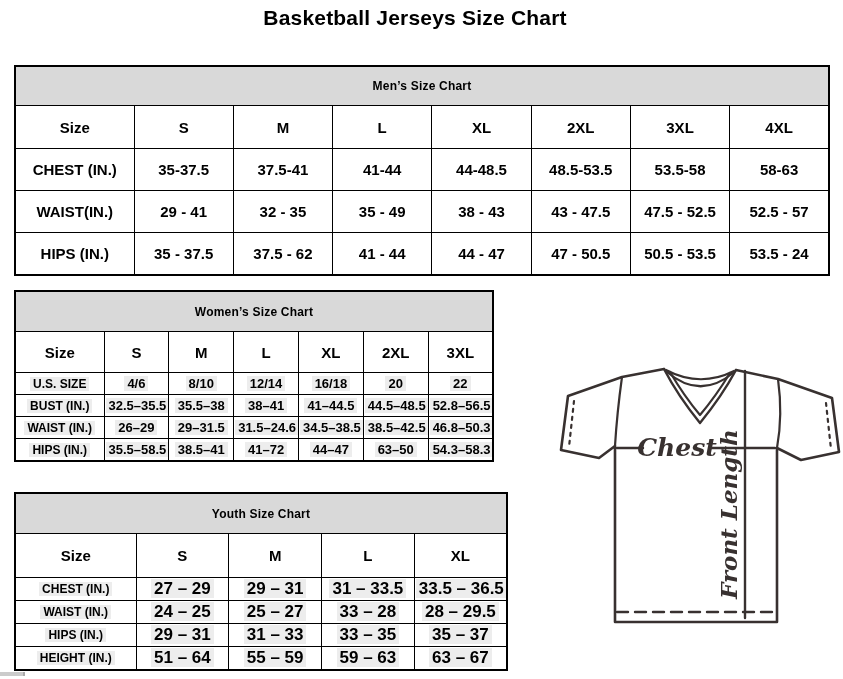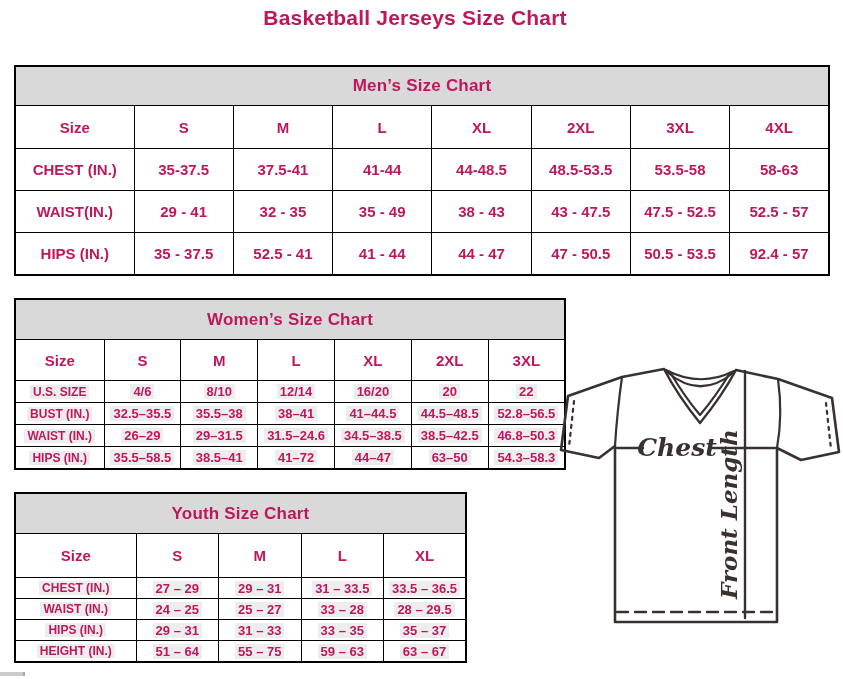--- a/index.html
+++ b/index.html
@@ -1,54 +1,54 @@
 <!DOCTYPE html>
 <html><head>
 <meta charset="utf-8">
 <style>
   html,body{margin:0;padding:0;background:#ffffff;}
   .page{
     position:relative;width:843px;height:679px;background:#ffffff;
-    overflow:hidden;font-family:"Liberation Sans",sans-serif;color:#be185d;
+    overflow:hidden;font-family:"Liberation Sans",sans-serif;color:#000000;
   }
   .page-title{
     position:absolute;top:6px;left:7px;width:816px;margin:0;
     text-align:center;font-size:21px;font-weight:bold;letter-spacing:0.2px;
   }
   table.tbl{
     position:absolute;border-collapse:collapse;table-layout:fixed;
     border:2px solid #000;
   }
   table.tbl td{
     border:1.5px solid #000;text-align:center;vertical-align:middle;
     font-weight:bold;overflow:hidden;white-space:nowrap;
   }
-  td.band{background:#d9d9d9;font-size:17px;letter-spacing:0.2px;margin-top:39px;}
+  td.band{background:#d9d9d9;font-size:12px;letter-spacing:0.2px;margin-top:39px;}
 
   
   table.men{left:14px;top:65px;width:816px;}
   table.men col.c0{width:119px;}
   table.men tr.band-row td{height:36px;}
   table.men tr.size-row td{height:40px;font-size:15px;}
   table.men tr.data-row td{height:39px;font-size:15px;}
 
   
-  table.women{left:14px;top:298px;width:552px;}
+  table.women{left:14px;top:290px;width:480px;}
   table.women col.c0{width:89px;}
   table.women tr.band-row td{height:37px;}
   table.women tr.size-row td{height:38px;font-size:15px;}
   table.women tr.data-row td{height:19px;font-size:13px;}
   table.women tr.data-row td.lbl{font-size:12px;}
 
   
-  table.youth{left:14px;top:492px;width:453px;}
+  table.youth{left:14px;top:492px;width:494px;}
   table.youth col.c0{width:121px;}
   table.youth tr.band-row td{height:37px;}
   table.youth tr.size-row td{height:41px;font-size:15px;}
-  table.youth tr.data-row td{height:18px;font-size:13px;}
+  table.youth tr.data-row td{height:18px;font-size:17px;}
   table.youth tr.data-row td.lbl{font-size:12px;}
 
   .hl{background:#ededed;padding:0 3px;}
 
   .jersey-diagram{position:absolute;left:558px;top:358px;width:284px;height:272px;}
   .jersey-diagram text{
     font-family:"DejaVu Serif","Liberation Serif",serif;
     font-style:italic;font-weight:bold;fill:#383130;
   }
   .scroll-fragment{
@@ -104,26 +104,26 @@
       <td>32 - 35</td>
       <td>35 - 49</td>
       <td>38 - 43</td>
       <td>43 - 47.5</td>
       <td>47.5 - 52.5</td>
       <td>52.5 - 57</td>
     </tr>
     <tr class="data-row">
       <td class="lbl">HIPS (IN.)</td>
       <td>35 - 37.5</td>
-      <td>52.5 - 41</td>
+      <td>37.5 - 62</td>
       <td>41 - 44</td>
       <td>44 - 47</td>
       <td>47 - 50.5</td>
       <td>50.5 - 53.5</td>
-      <td>92.4 - 57</td>
+      <td>53.5 - 24</td>
     </tr>
   </tbody>
     </table>
 
   <table class="tbl women">
     <colgroup>
         <col class="c0">
         <col>
         <col>
         <col>
@@ -142,21 +142,21 @@
       <td>L</td>
       <td>XL</td>
       <td>2XL</td>
       <td>3XL</td>
     </tr>
     <tr class="data-row">
       <td class="lbl"><span class="hl">U.S. SIZE</span></td>
       <td><span class="hl">4/6</span></td>
       <td><span class="hl">8/10</span></td>
       <td><span class="hl">12/14</span></td>
-      <td><span class="hl">16/20</span></td>
+      <td><span class="hl">16/18</span></td>
       <td><span class="hl">20</span></td>
       <td><span class="hl">22</span></td>
     </tr>
     <tr class="data-row">
       <td class="lbl"><span class="hl">BUST (IN.)</span></td>
       <td><span class="hl">32.5–35.5</span></td>
       <td><span class="hl">35.5–38</span></td>
       <td><span class="hl">38–41</span></td>
       <td><span class="hl">41–44.5</span></td>
       <td><span class="hl">44.5–48.5</span></td>
@@ -219,21 +219,21 @@
     <tr class="data-row">
       <td class="lbl"><span class="hl">HIPS (IN.)</span></td>
       <td><span class="hl">29 – 31</span></td>
       <td><span class="hl">31 – 33</span></td>
       <td><span class="hl">33 – 35</span></td>
       <td><span class="hl">35 – 37</span></td>
     </tr>
     <tr class="data-row">
       <td class="lbl"><span class="hl">HEIGHT (IN.)</span></td>
       <td><span class="hl">51 – 64</span></td>
-      <td><span class="hl">55 – 75</span></td>
+      <td><span class="hl">55 – 59</span></td>
       <td><span class="hl">59 – 63</span></td>
       <td><span class="hl">63 – 67</span></td>
     </tr>
   </tbody>
     </table>
 
   <svg class="jersey-diagram" viewBox="0 0 284 272" fill="none" stroke="#383130" stroke-linejoin="round" stroke-linecap="round">
 
     <path stroke-width="2.6" d="
       M106,11 L64,19 L10,38 L3,92 L41,100 L57,88 L57,264 L219,264 L219,90 L243,102 L281,94 L274,40 L220,21 L178,12"></path>

